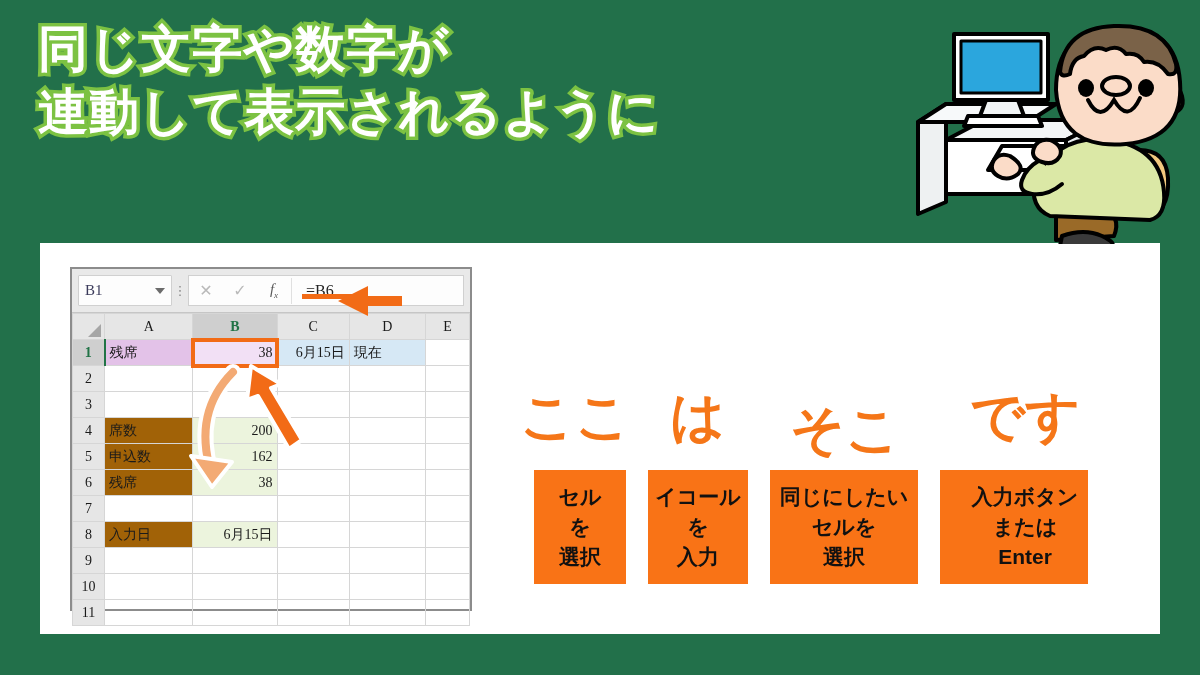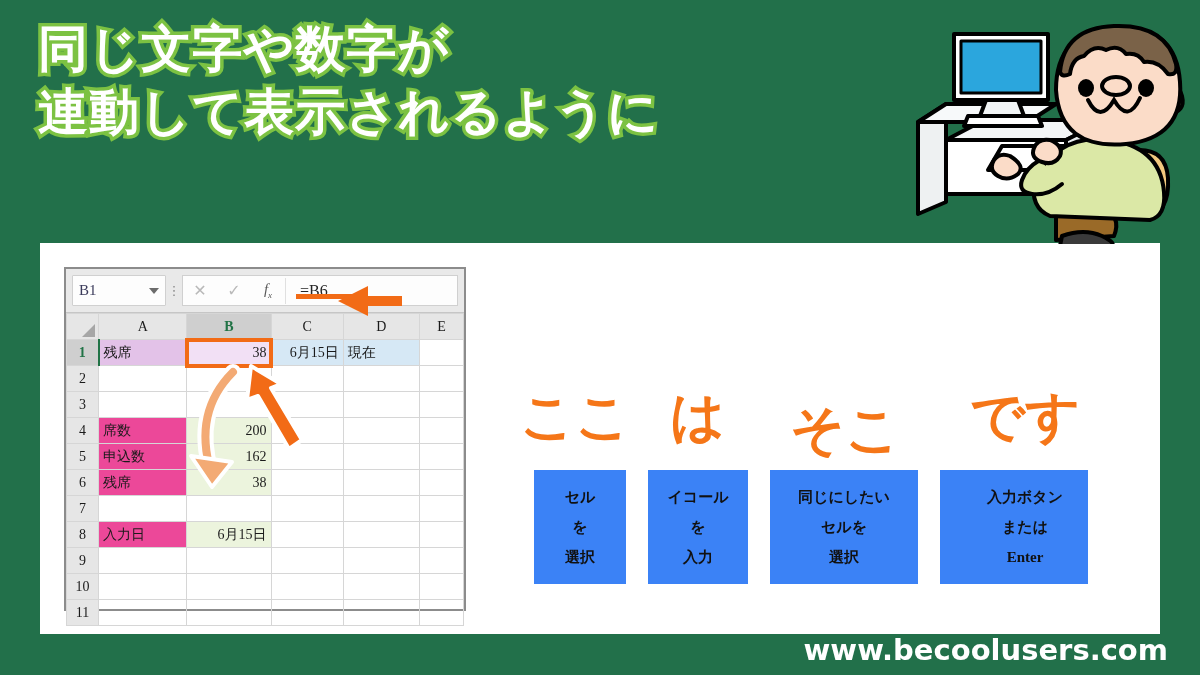--- a/index.html
+++ b/index.html
@@ -30,21 +30,21 @@
   .illo{position:absolute;right:4px;top:4px;width:290px;height:240px;z-index:4;}
 
   
   .panel{
     position:absolute;left:40px;top:243px;width:1120px;height:391px;
     background:#ffffff;z-index:3;
   }
 
   
   .excel{
-    position:absolute;left:64px;top:267px;width:402px;height:344px;
+    position:absolute;left:70px;top:267px;width:402px;height:344px;
     border:2px solid #8c8c8c;background:#ffffff;z-index:6;
     box-sizing:border-box;
   }
   .fbar{
     display:flex;align-items:stretch;height:44px;background:#e9e9e9;
     border-bottom:1px solid #c6c6c6;padding:6px 6px;box-sizing:border-box;
   }
   .namebox{
     width:94px;background:#fdfdfd;border:1px solid #d0d0d0;border-radius:1px;
     display:flex;align-items:center;justify-content:space-between;
@@ -74,21 +74,21 @@
   th.corner{width:32px;background:#e6e6e6;padding:0;position:relative;border:1px solid #c9c9c9;}
   th.corner .tri{position:absolute;right:3px;bottom:2px;width:0;height:0;border-left:13px solid transparent;border-bottom:13px solid #a6a6a6;}
   th.colh{background:#e6e6e6;text-align:center;font-weight:normal;color:#333;height:25px;border:1px solid #c9c9c9;font-size:15px;}
   th.colh.sel{background:#cfcfcf;color:#217346;font-weight:bold;}
   td.rowh{background:#e6e6e6;text-align:center;color:#333;border:1px solid #c9c9c9;font-size:14px;width:32px;}
   td.rowh.sel{background:#cfcfcf;color:#217346;font-weight:bold;}
   td.num{text-align:right;}
   td.purpleA{background:#e3c2e8;}
   td.purpleB{background:#f2e0f5;}
   td.blue{background:#d6e8f5;}
-  td.grnA{background:#ec4899;margin-left:19px;}
+  td.grnA{background:#a16207;margin-left:19px;}
   td.grnB{background:#ecf4dd;}
   .selbar{border-left:2px solid #217346 !important;}
 
   
   .selrect{
     position:absolute;border:4px solid #f26b16;pointer-events:none;z-index:9;
   }
 
   
   .svg-ov{position:absolute;left:0;top:0;width:1200px;height:675px;pointer-events:none;z-index:8;}
@@ -103,24 +103,24 @@
     color:#f57618;font-weight:bold;font-size:54px;line-height:58px;
     text-align:left;
   }
   .kw.k1{width:150px;}
   .kw.k2{width:120px;}
   .kw.k3{width:180px;margin-top:25px;}
   .kw.k4{width:180px;}
 
   .steps{position:absolute;left:534px;top:470px;width:620px;display:flex;gap:22px;z-index:6;}
   .step{
-    background:#3b82f6;color:#111;
-    font-size:15px;line-height:30px;font-weight:bold;
+    background:#f97316;color:#111;
+    font-size:21px;line-height:30px;font-weight:bold;
     text-align:center;padding:12px 6px;box-sizing:border-box;
-    font-family:Liberation Serif, serif;
+    font-family:Liberation Sans, sans-serif;
   }
   .step.s1{width:92px;}
   .step.s2{width:100px;}
   .step.s3{width:148px;text-align:center;}
   .step.s4{width:148px;padding-left:28px;}
   .step .ln{display:block;white-space:nowrap;}
 
   
   .url{
     position:absolute;right:32px;bottom:8px;
@@ -359,15 +359,14 @@
       <span class="ln">セルを</span>
       <span class="ln">選択</span>
     </div>
     <div class="step s4">
       <span class="ln">入力ボタン</span>
       <span class="ln">または</span>
       <span class="ln">Enter</span>
     </div>
   </div>
 
-  <div class="url">www.becoolusers.com</div>
 
 </div>
 
 </body></html>

